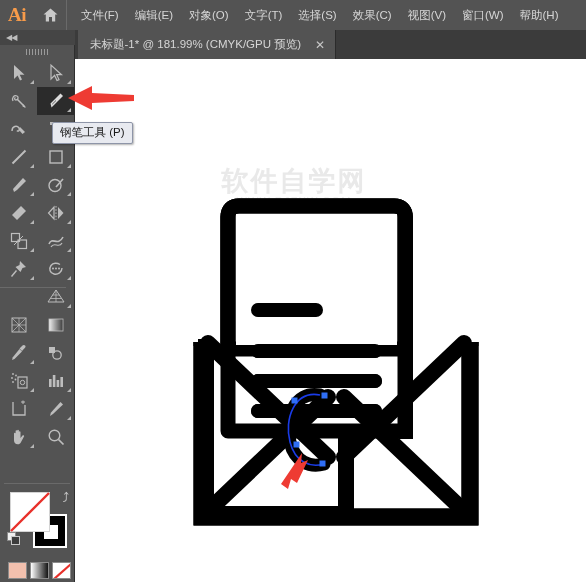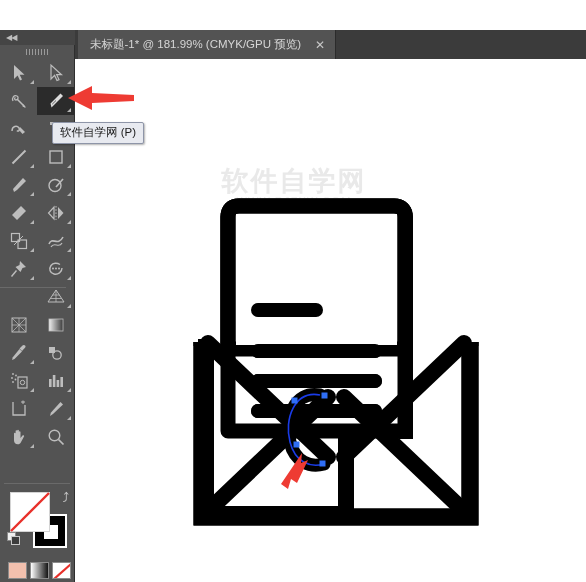--- a/index.html
+++ b/index.html
@@ -205,20 +205,40 @@
   }
 
   
   .arrow-svg { position: absolute; pointer-events: none; }
 </style>
 </head>
 <body>
 
 <div id="app">
 
+  <div class="menubar">
+    <div class="ai-logo">Ai</div>
+    <div class="home-btn">
+      <svg width="17" height="16" viewBox="0 0 17 16">
+        <path d="M8.5 1.5 L15.5 7.5 L13.2 7.5 L13.2 14.5 L10 14.5 L10 10 L7 10 L7 14.5 L3.8 14.5 L3.8 7.5 L1.5 7.5 Z" fill="#c9c9c9"></path>
+      </svg>
+    </div>
+    <div class="menu-sep"></div>
+    <div class="menu-items">
+      <div class="menu-item">文件(F)</div>
+      <div class="menu-item">编辑(E)</div>
+      <div class="menu-item">对象(O)</div>
+      <div class="menu-item">文字(T)</div>
+      <div class="menu-item">选择(S)</div>
+      <div class="menu-item">效果(C)</div>
+      <div class="menu-item">视图(V)</div>
+      <div class="menu-item">窗口(W)</div>
+      <div class="menu-item">帮助(H)</div>
+    </div>
+  </div>
 
   <div class="tabbar">
     <div class="doc-tab">
       <span class="doc-tab-title">未标题-1* @ 181.99% (CMYK/GPU 预览)</span>
       <span class="doc-tab-close">✕</span>
     </div>
   </div>
 
   <div class="toolpanel">
 
@@ -466,21 +486,21 @@
       <div class="mini-sw c2"></div>
       <div class="mini-sw c3">
         <svg width="19" height="17" viewBox="0 0 19 17" style="display:block">
           <path d="M1 16 L18 1" stroke="#e8302a" stroke-width="2.2"></path>
         </svg>
       </div>
     </div>
 
   </div>
 
-  <div class="tooltip">软件自学网 (P)</div>
+  <div class="tooltip">钢笔工具 (P)</div>
 
   <div class="canvas">
 
     <div class="watermark">
       <div class="wm-cn">软件自学网</div>
       <div class="wm-en">WWW.RJZXW.COM</div>
     </div>
 
     <svg class="artwork" width="510" height="523" viewBox="0 0 510 523">
 

